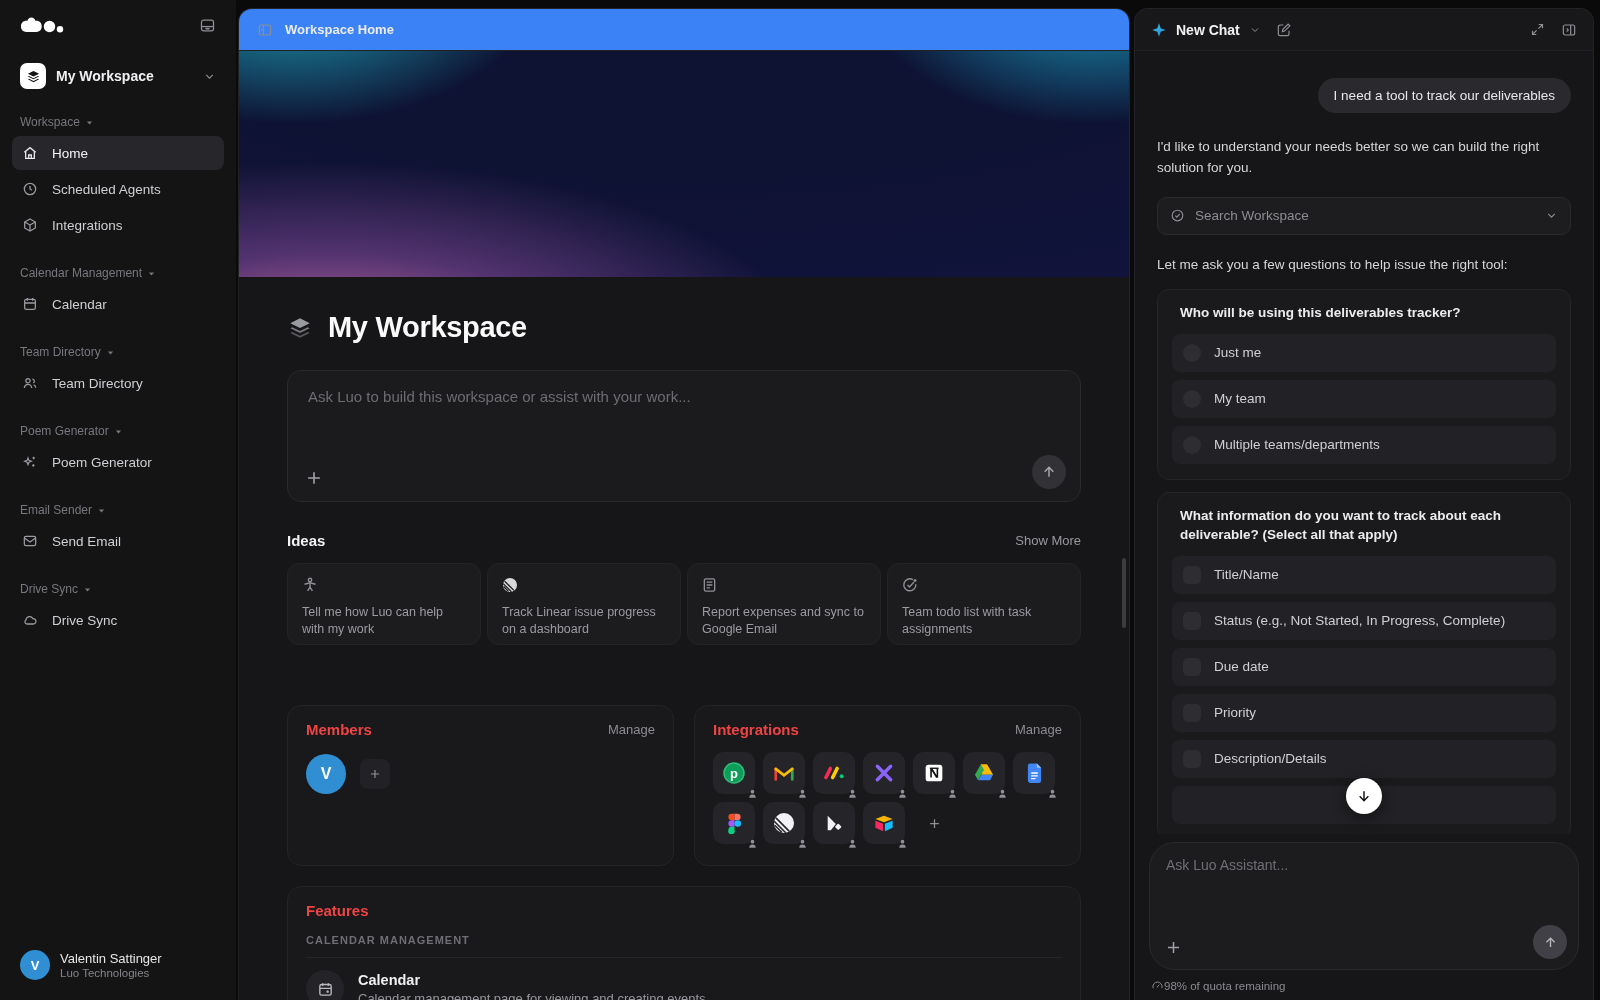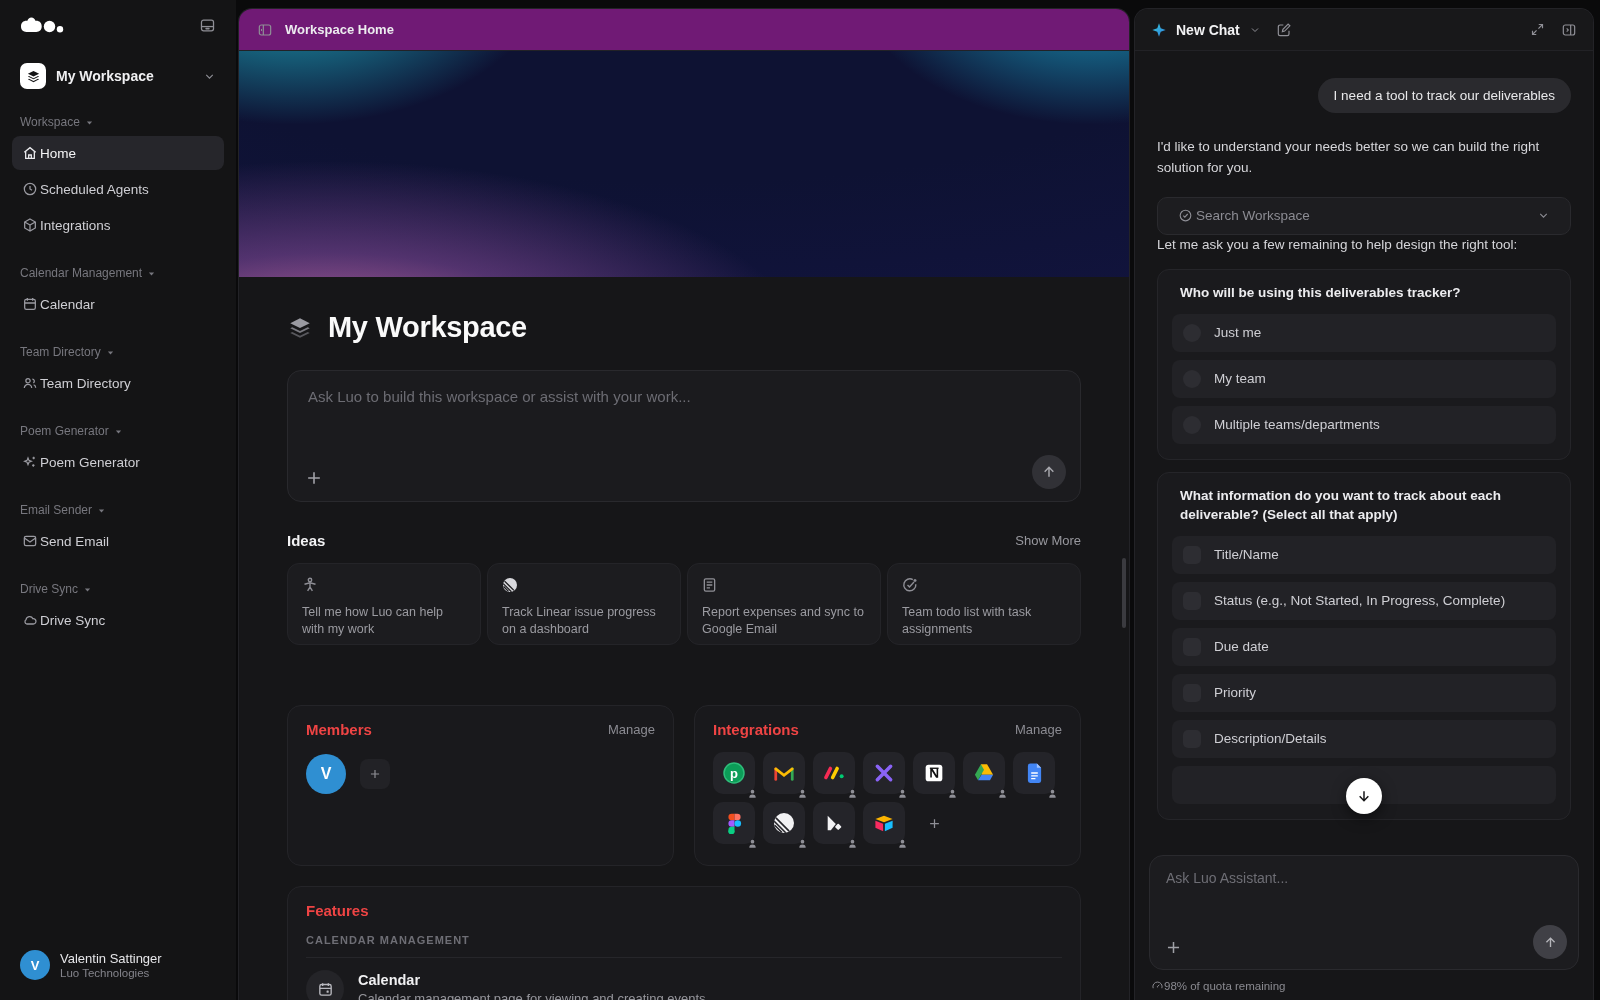--- a/index.html
+++ b/index.html
@@ -10,41 +10,41 @@
   
   .sidebar{width:236px;flex:none;background:#141415;display:flex;flex-direction:column;
     padding:16px 12px 14px}
   .sb-top{display:flex;align-items:center;justify-content:space-between;padding:0 8px}
   .sb-sel{display:flex;align-items:center;gap:10px;margin-top:24px;padding:4px 8px;border-radius:8px;cursor:pointer}
   .sb-sel-tile{width:26px;height:26px;border-radius:7px;background:#fff;display:flex;align-items:center;justify-content:center}
   .sb-sel-label{font-size:14px;font-weight:700;color:#f0f0f2;flex:1}
   .nav-section{margin-top:22px}
   .nav-section-label{display:flex;align-items:center;gap:5px;font-size:12px;color:#77777e;
     padding:0 8px;margin-bottom:7px;cursor:pointer}
-  .nav-item{display:flex;align-items:center;gap:2px;height:34px;padding:16px 10px;border-radius:8px;
+  .nav-item{display:flex;align-items:center;gap:14px;height:34px;padding:16px 10px;border-radius:8px;
     font-size:13.5px;color:#cfcfd4;cursor:pointer;margin-bottom:2px}
   .nav-item .ni{color:#9a9aa1;display:flex}
   .nav-item.active{background:#26262b;color:#f4f4f6}
   .nav-item.active .ni{color:#ececef}
   .sb-user{margin-top:auto;display:flex;align-items:center;gap:10px;padding:6px 8px;cursor:pointer}
   .avatar{border-radius:50%;background:#2f8fd2;color:#fff;display:flex;align-items:center;justify-content:center;font-weight:700}
   .sb-user .avatar{width:30px;height:30px;font-size:13px}
   .sb-user-name{font-size:13px;color:#e6e6e9;line-height:1.3}
   .sb-user-org{font-size:11.5px;color:#84848b}
   .muted-ic{color:#8f8f96;display:flex}
 
   
   .panel{background:#161618;border:1px solid #232327;border-bottom:none;
     border-radius:14px 14px 0 0;margin-top:8px;position:relative;overflow:hidden}
   .main{flex:1;margin:8px 4px 0 2px}
   .chatpanel{width:460px;flex:none;margin:8px 6px 0 0}
 
   
   .m-head{height:42px;display:flex;align-items:center;gap:12px;padding:0 18px;
-    background:#701a75;border-bottom:1px solid #222226}
+    background:#3b82f6;border-bottom:1px solid #222226}
   .m-head-title{font-size:13px;font-weight:600;color:#ececef}
   .hero{height:226px;background-color:#0e1233;background-image:
     radial-gradient(55% 130% at 6% -35%, #1fb6c9 0%, rgba(31,182,201,0) 52%),
     radial-gradient(52% 130% at 96% -35%, #1ba9cc 0%, rgba(27,169,204,0) 52%),
     radial-gradient(75% 120% at 10% 135%, rgba(228,122,178,.95) 0%, rgba(148,82,162,.5) 38%, rgba(78,62,142,0) 72%),
     radial-gradient(130% 150% at 50% -10%, rgba(13,17,48,0) 45%, rgba(22,22,74,.55) 100%)}
   .m-body{padding:34px 48px 0;position:relative}
   .ws-title{display:flex;align-items:center;gap:15px}
   .ws-title h1{margin:0;font-size:29px;font-weight:600;letter-spacing:-.3px;color:#fafafa}
   .prompt{margin-top:26px;height:132px;background:#1b1b1e;border:1px solid #29292d;
@@ -87,34 +87,34 @@
 
   
   .c-head{height:42px;display:flex;align-items:center;padding:0 16px;gap:9px;border-bottom:1px solid #222226;background:#18181a}
   .c-title{font-size:14px;font-weight:700;color:#f2f2f4}
   .c-head .right{margin-left:auto;display:flex;gap:16px;color:#9a9aa0}
   .c-scroll{position:absolute;top:43px;left:0;right:0;bottom:166px;padding:14px 22px 0;overflow:hidden}
   .bubble{margin:12px 0 24px auto;width:fit-content;max-width:85%;background:#2a2a2e;border-radius:20px;
     padding:10px 16px;font-size:13.5px;color:#e8e8ea}
   .a-text{font-size:13.5px;line-height:1.55;color:#d6d6da;margin:0 0 18px}
   .tool-drop{height:38px;border-radius:10px;background:#1d1d20;border:1px solid #2a2a2e;display:flex;
-    align-items:center;gap:3px;padding:0 20px;color:#8c8c93;font-size:13.5px;cursor:pointer;}
+    align-items:center;gap:10px;padding:0 12px;color:#8c8c93;font-size:13.5px;cursor:pointer;margin-bottom:20px}
   .tool-drop .chev{margin-left:auto}
   .lead{font-size:13.5px;color:#d6d6da;margin:0 0 14px;line-height:1.5}
   .qcard{background:#1a1a1d;border:1px solid #252529;border-radius:12px;padding:14px 14px 7px;margin-bottom:12px}
   .qtitle{font-size:13.5px;font-weight:700;color:#ececef;margin:0 8px 11px;line-height:1.4}
   .opt{height:38px;background:#222226;border-radius:8px;margin-bottom:8px;display:flex;align-items:center;
     gap:13px;padding:0 11px;cursor:pointer}
   .opt span.lbl{font-size:13.5px;color:#cfcfd4}
   .cb{width:18px;height:18px;flex:none;background:#2d2d32;border-radius:50%}
   .cb.sq{border-radius:5px}
   .scroll-down{position:absolute;left:50%;transform:translateX(-50%);bottom:186px;width:36px;height:36px;
     border-radius:50%;background:#fff;color:#141415;box-shadow:0 4px 14px rgba(0,0,0,.5);z-index:5}
   .c-input-wrap{position:absolute;left:0;right:0;bottom:0;padding:0 14px 8px;background:linear-gradient(180deg,rgba(21,21,23,0) 0%,#161618 18%)}
-  .c-input{height:115px;background:#1c1c1f;border:1px solid #2a2a2e;border-radius:14px;position:relative}
+  .c-input{height:128px;background:#1c1c1f;border:1px solid #2a2a2e;border-radius:26px;position:relative}
   .c-input textarea{position:absolute;inset:0;background:transparent;border:none;outline:none;resize:none;
     padding:14px 16px;font-family:"Liberation Sans",sans-serif;font-size:14px;color:#e8e8ea}
   .c-input textarea::placeholder{color:#6e6e75}
   .c-input .plus{position:absolute;left:14px;bottom:12px;color:#9fa0a6}
   .c-input .send{position:absolute;right:11px;bottom:10px;background:#404046;color:#b5b5ba}
   .quota{display:flex;align-items:center;gap:0;margin:9px 2px 0;font-size:11.5px;color:#8a8a90}
 </style>
 </head>
 <body>
 
@@ -628,21 +628,21 @@
             </svg>
         </span>
         <span>Search Workspace</span>
         <span class="chev" style="display:flex">
           <svg width="13" height="13" viewBox="0 0 24 24" fill="none" stroke="currentColor" stroke-width="2">
               <path d="M6 9l6 6 6-6"></path>
             </svg>
         </span>
       </div>
 
-      <p class="lead">Let me ask you a few remaining to help design the right tool:</p>
+      <p class="lead">Let me ask you a few questions to help issue the right tool:</p>
 
       <div class="qcard">
         <p class="qtitle">Who will be using this deliverables tracker?</p>
         <div class="opt">
           <span class="cb"></span>
           <span class="lbl">Just me</span>
         </div>
         <div class="opt">
           <span class="cb"></span>
           <span class="lbl">My team</span>

